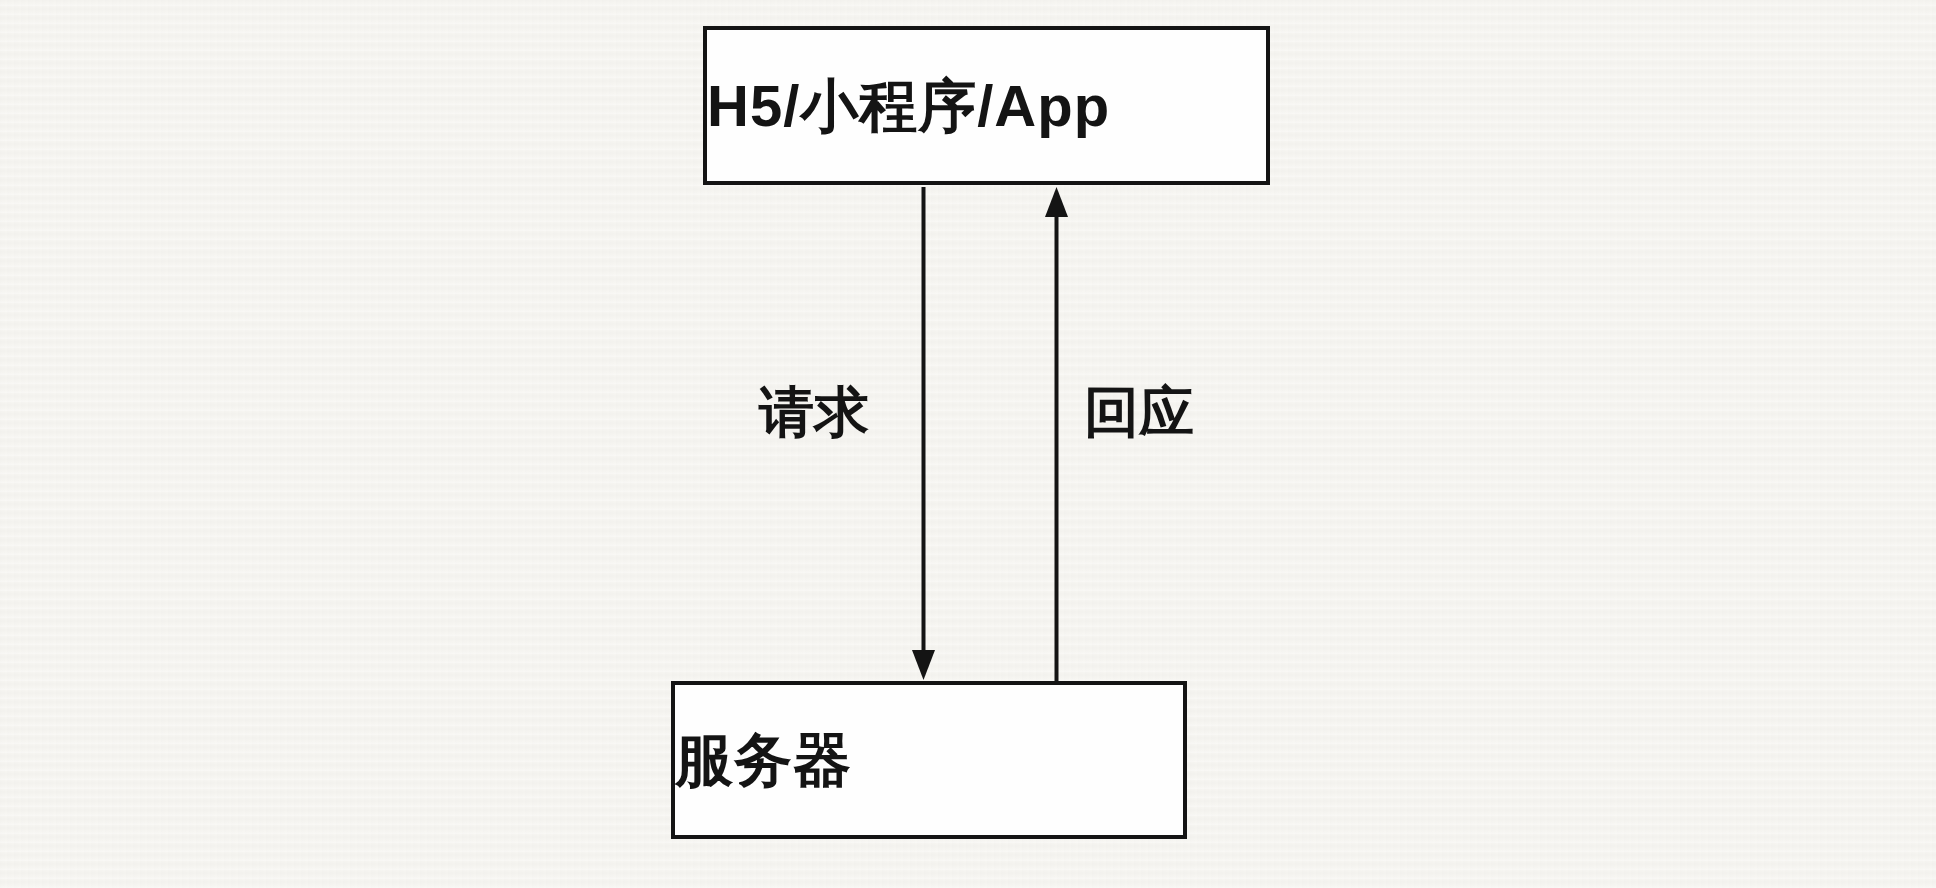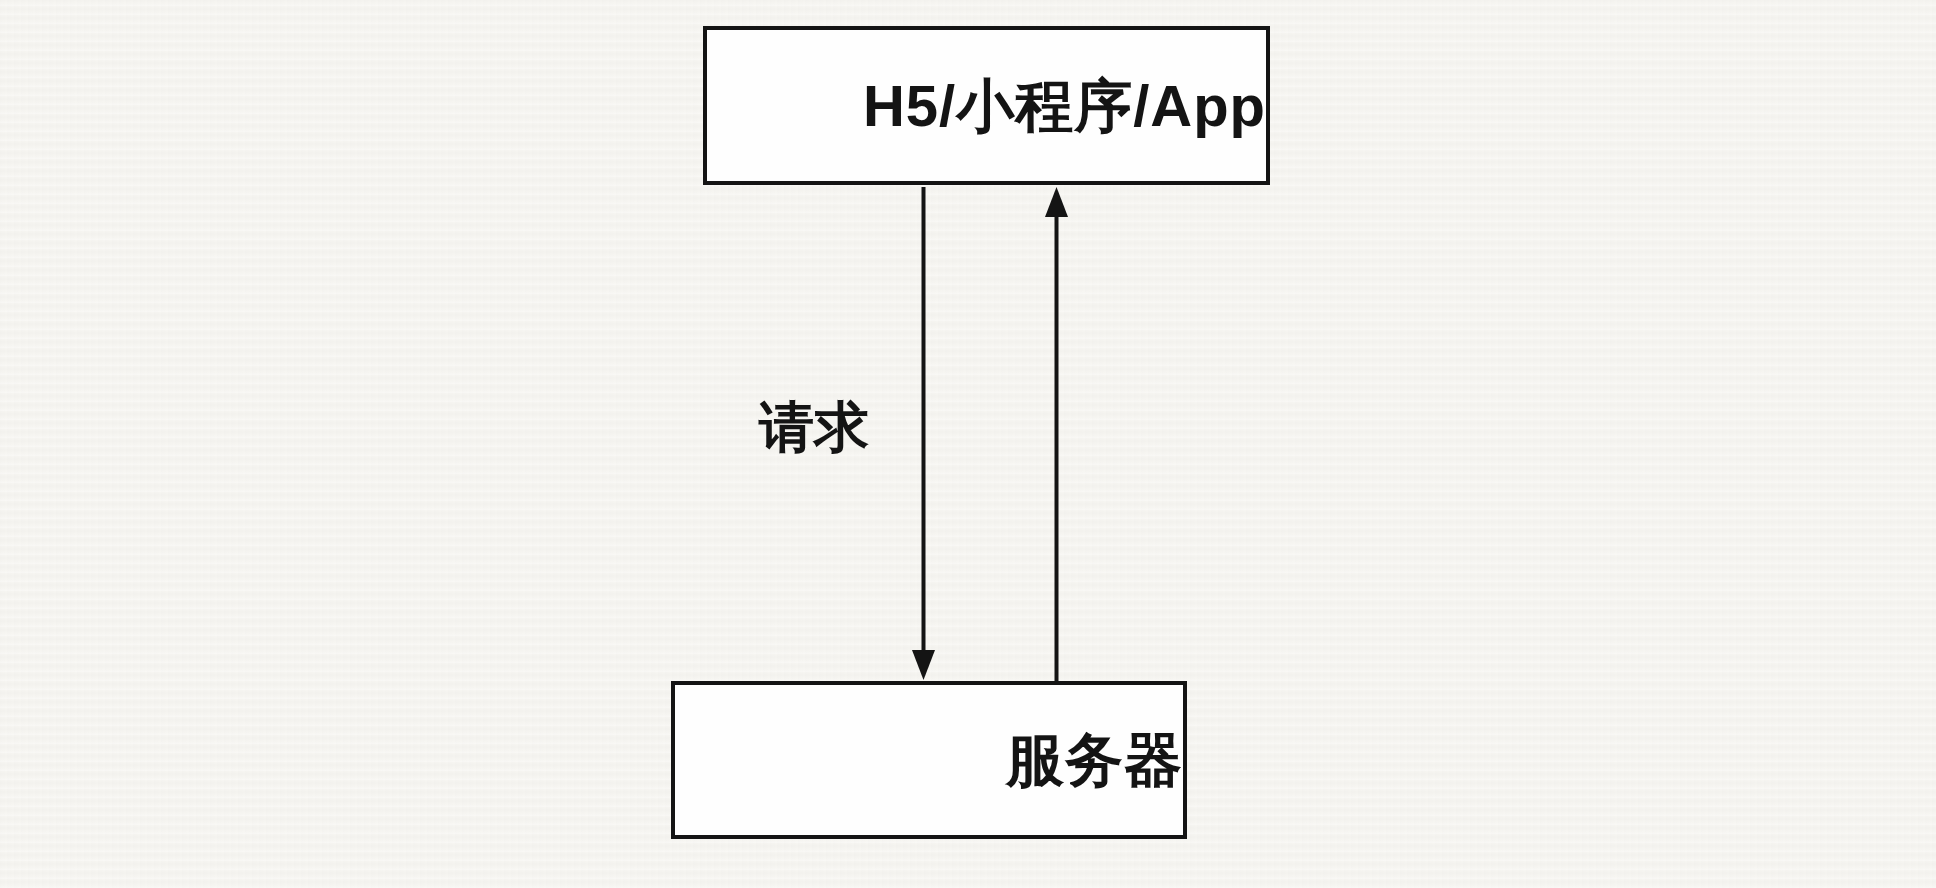--- a/index.html
+++ b/index.html
@@ -20,21 +20,21 @@
     font-family: "Liberation Sans", "DejaVu Sans", sans-serif;
     color: #141414;
   }
   .node {
     position: absolute;
     box-sizing: border-box;
     background: #fefefe;
     border: 4px solid #141414;
     display: flex;
     align-items: center;
-    justify-content: flex-end;
+    justify-content: flex-start;
   }
   .node-label {
     font-size: 58px;
     font-weight: 700;
     letter-spacing: 1px;
     white-space: nowrap;
     line-height: 1;
   }
   .node-client {
     left: 703px;
@@ -59,21 +59,21 @@
     position: absolute;
     width: 160px;
     text-align: center;
     font-size: 55px;
     font-weight: 700;
     line-height: 1;
     white-space: nowrap;
   }
   .edge-label-request {
     left: 734px;
-    top: 400px;
+    top: 385px;
   }
   .edge-label-response {
     left: 1059px;
     top: 385px;
   }
 </style>
 </head>
 <body>
 
 <div class="canvas">
@@ -93,14 +93,15 @@
 
   <div class="node node-client">
     <span class="node-label">H5/小程序/App</span>
   </div>
 
   <div class="node node-server">
     <span class="node-label">服务器</span>
   </div>
 
   <div class="edge-label edge-label-request">请求</div>
+  <div class="edge-label edge-label-response">回应</div>
 
 </div>
 
 </body></html>

